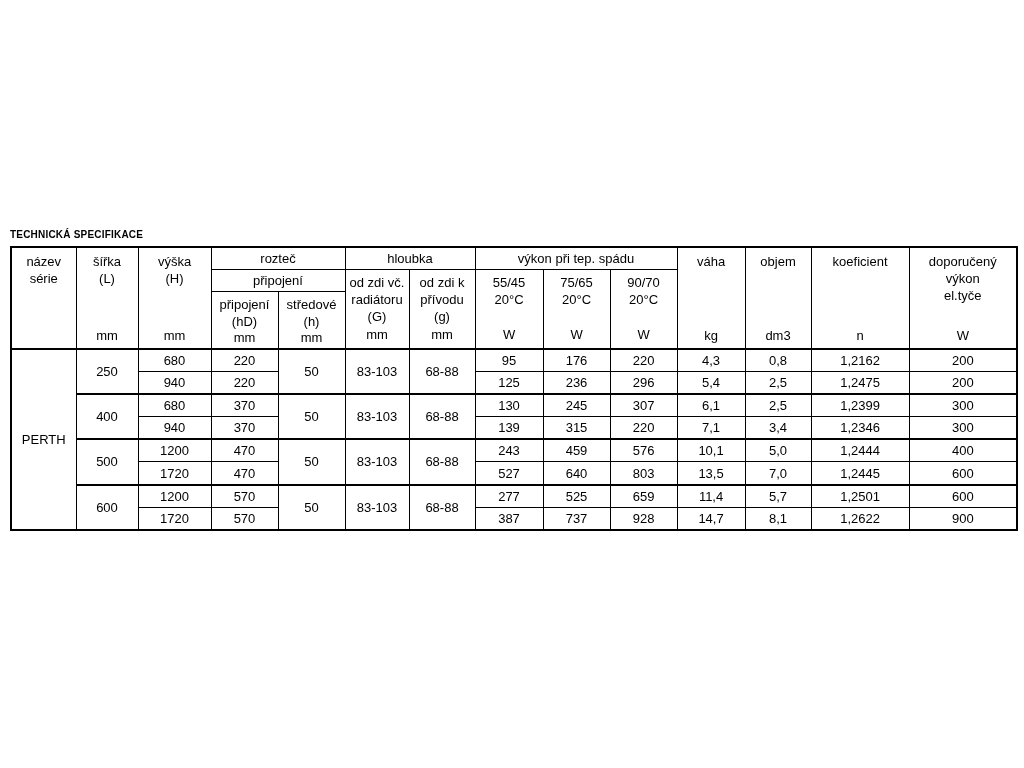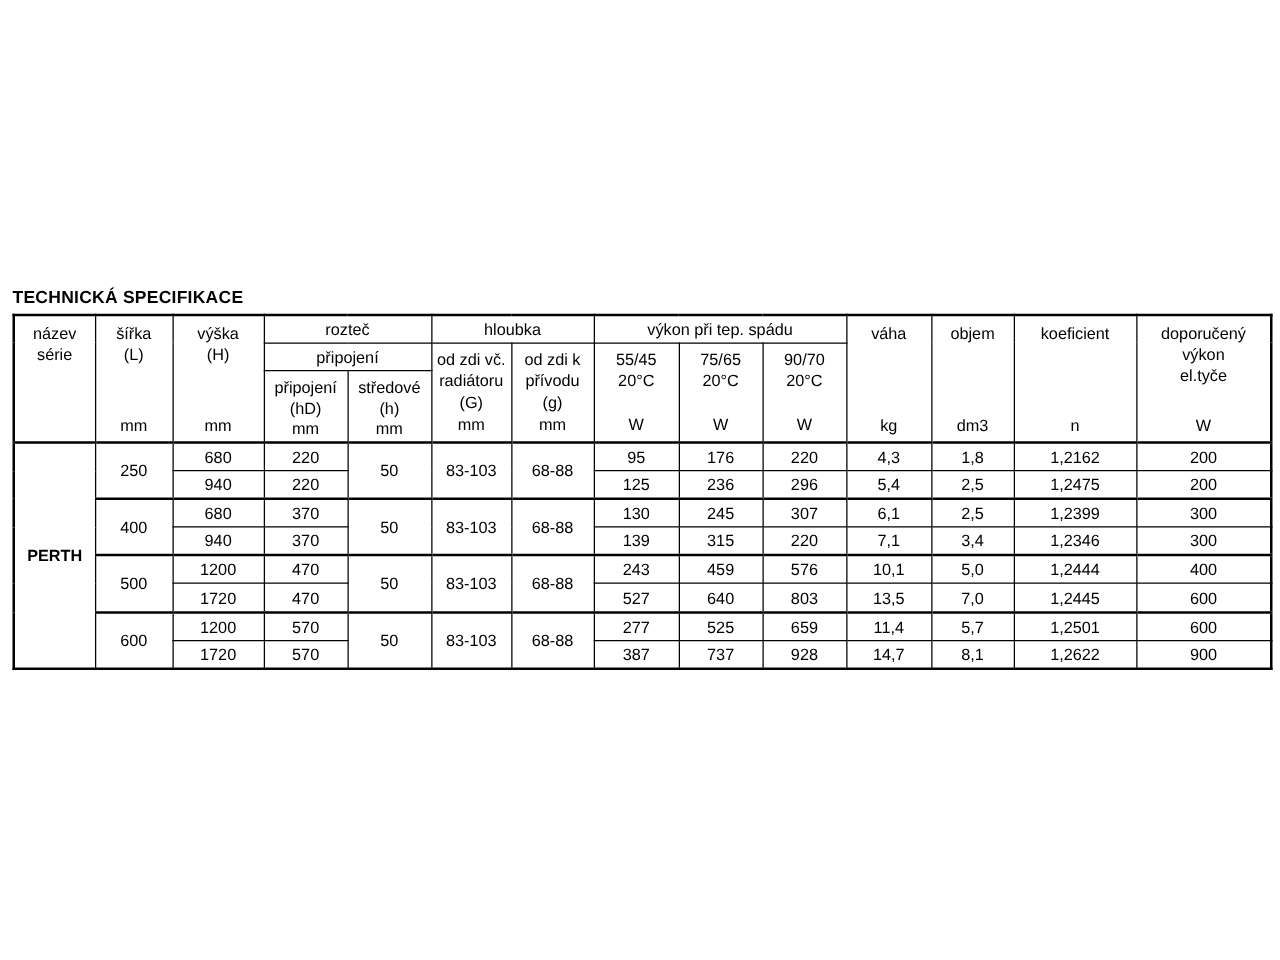--- a/index.html
+++ b/index.html
@@ -11,21 +11,21 @@
     font-family: "Liberation Sans", sans-serif;
     color: #000;
   }
   .content {
     position: absolute;
     top: 229px;
     left: 10px;
     width: 1006px;
   }
   .title {
-    font-size: 14px;
+    font-size: 10px;
     font-weight: 700;
     margin: 0 0 6px 0;
     letter-spacing: 0.2px;
   }
   table.spec-table {
     border-collapse: collapse;
     table-layout: fixed;
     width: 1006px;
     border: 2px solid #000;
   }
@@ -59,21 +59,21 @@
   .wrap.h-full { height: 97px; }
   .wrap.h-sub2 { height: 75px; }
   .wrap.h-sub1 { height: 53px; }
   .tlines {
     display: flex;
     flex-direction: column;
     align-items: center;
     line-height: 17px;
   }
   .unit { line-height: 15px; }
-  .bold { font-weight: 700; }
+  .bold { font-weight: 400; }
 </style>
 </head>
 <body>
 
 <div class="content">
   <h1 class="title">TECHNICKÁ SPECIFIKACE</h1>
 
   <table class="spec-table">
     <colgroup>
       <col style="width:65px">
@@ -237,21 +237,21 @@
       <td rowspan="2" class="bl2">250</td>
       <td>680</td>
       <td class="bl2">220</td>
       <td rowspan="2">50</td>
       <td rowspan="2" class="bl2">83-103</td>
       <td rowspan="2">68-88</td>
       <td class="bl2">95</td>
       <td>176</td>
       <td>220</td>
       <td class="bl2">4,3</td>
-      <td>1,8</td>
+      <td>0,8</td>
       <td>1,2162</td>
       <td class="bl2">200</td>
     </tr>
     <tr class="dr">
       <td>940</td>
       <td class="bl2">220</td>
       <td class="bl2">125</td>
       <td>236</td>
       <td>296</td>
       <td class="bl2">5,4</td>

